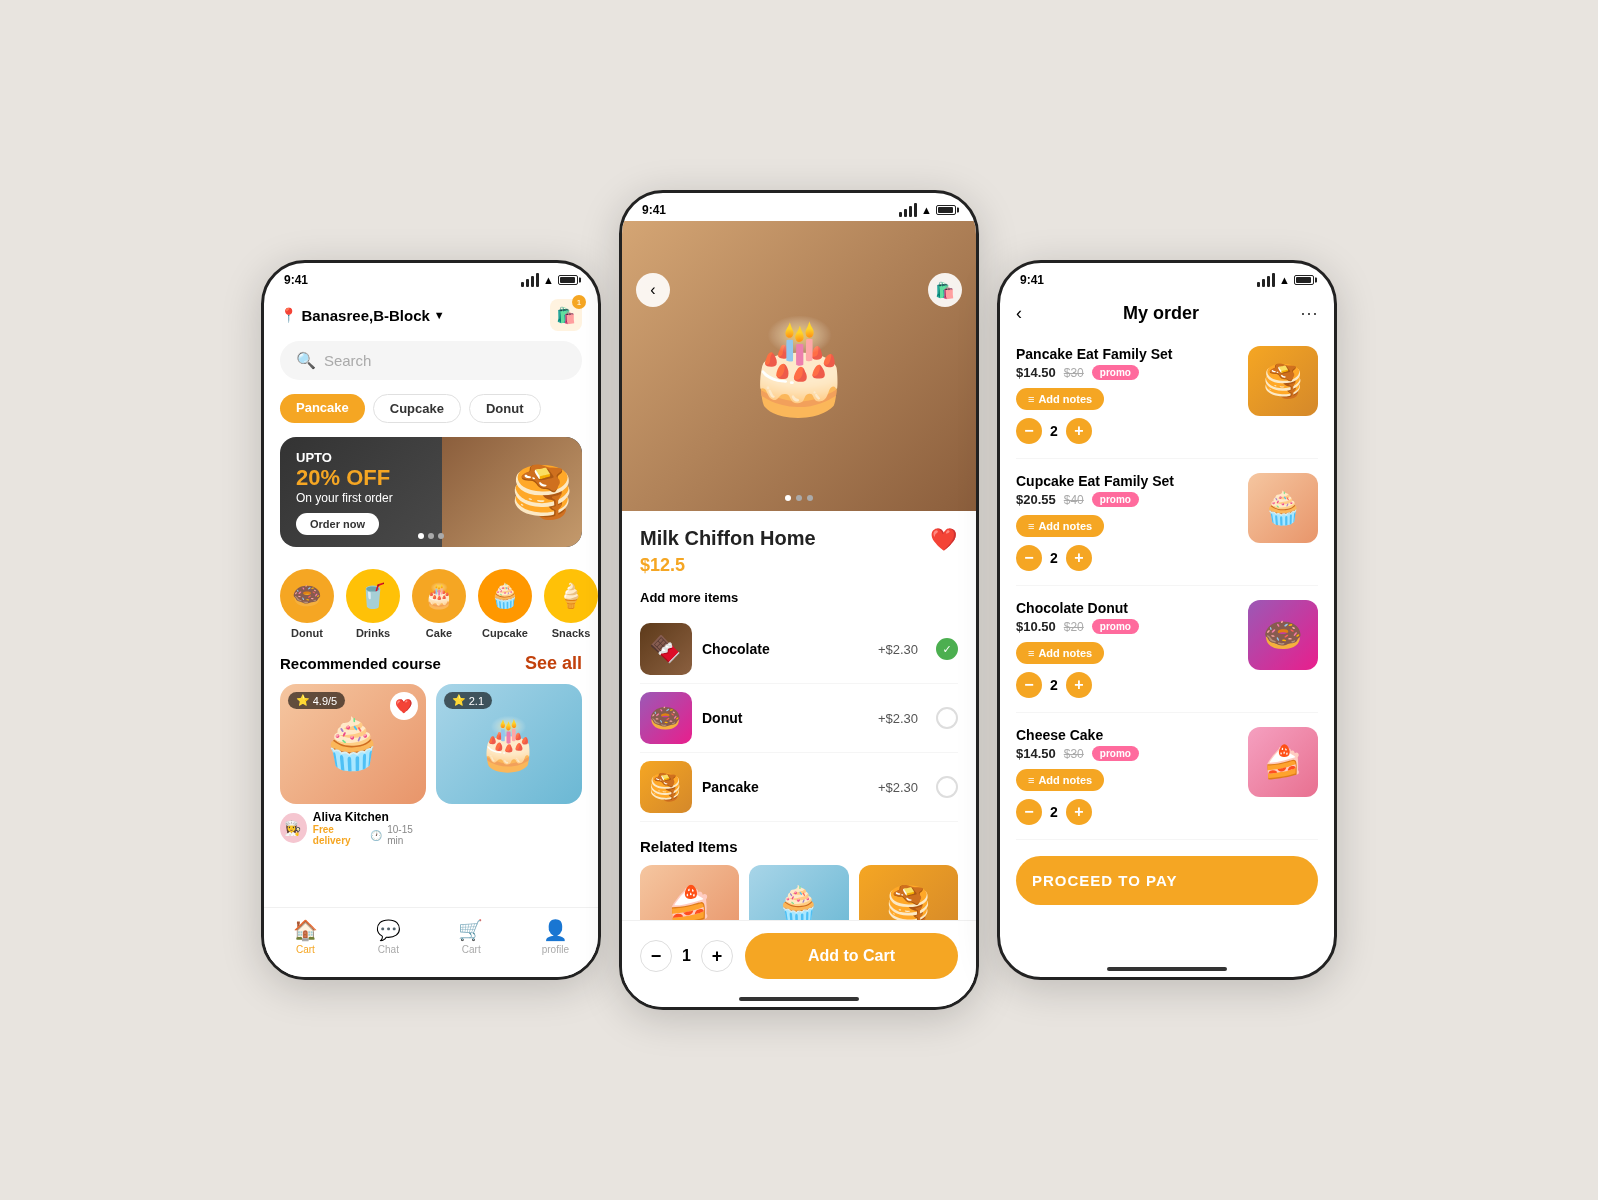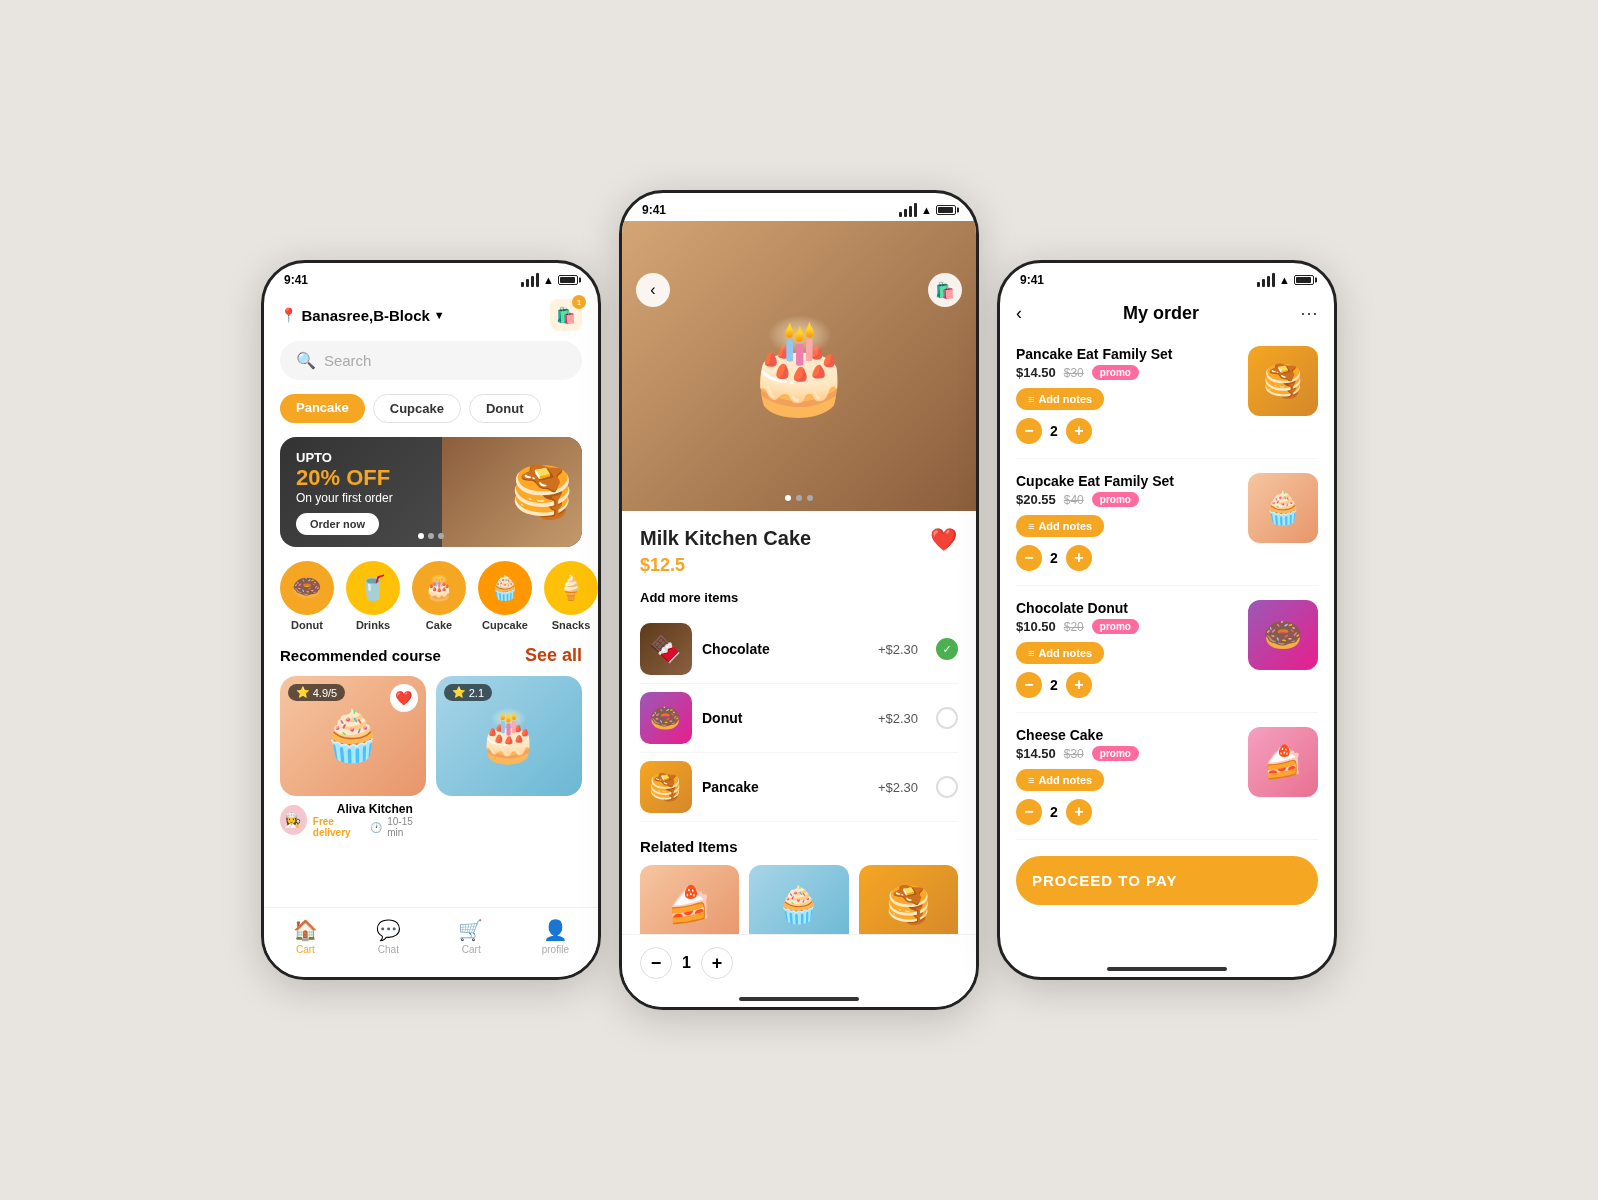--- a/index.html
+++ b/index.html
@@ -88,21 +88,21 @@
     .chip {
       padding: 6px 16px; border-radius: 20px;
       font-size: 13px; font-weight: 600; cursor: pointer;
     }
     .chip-active { background: #F5A623; color: #fff; }
     .chip-inactive { background: #fff; color: #333; border: 1px solid #e0e0e0; }
 
     .promo-banner {
       background: linear-gradient(135deg, #333 0%, #555 100%);
       border-radius: 16px; height: 110px; position: relative;
-      overflow: hidden; margin-bottom: 14px; display: flex; align-items: center;
+      overflow: hidden; margin-bottom: 22px; display: flex; align-items: center;
     }
     .promo-text { padding: 16px; color: #fff; z-index: 2; }
     .promo-upto { font-size: 13px; font-weight: 600; }
     .promo-off { font-size: 22px; font-weight: 800; color: #F5A623; }
     .promo-sub { font-size: 12px; margin-bottom: 8px; }
     .promo-btn {
       background: #fff; color: #333; border-radius: 20px;
       padding: 5px 14px; font-size: 11px; font-weight: 700; display: inline-block; cursor: pointer; text-align: center;
     }
     .promo-img {
@@ -146,21 +146,21 @@
     .heart-btn {
       position: absolute; top: 8px; right: 8px;
       width: 28px; height: 28px; background: #fff; border-radius: 50%;
       display: flex; align-items: center; justify-content: center; font-size: 14px; cursor: pointer;
     }
     .kitchen-info { display: flex; align-items: center; gap: 6px; padding-top: 6px; }
     .kitchen-avatar {
       width: 30px; height: 30px; background: #f5c6d0; border-radius: 50%;
       display: flex; align-items: center; justify-content: center; font-size: 14px;
     }
-    .kitchen-text { font-size: 12px; font-weight: 600; margin-left: 24px; }
+    .kitchen-text { font-size: 12px; font-weight: 600; }
     .kitchen-meta { font-size: 10px; color: #888; display: flex; align-items: center; gap: 4px; }
     .free-delivery { color: #F5A623; font-weight: 600; }
 
     
     .bottom-nav {
       position: absolute; bottom: 0; left: 0; right: 0;
       background: #fff; border-top: 1px solid #f0f0f0;
       display: flex; justify-content: space-around; align-items: center;
       padding: 8px 0 20px; height: 70px;
     }
@@ -483,21 +483,21 @@
       <div class="hero-cart">🛍️</div>
       <div class="hero-dots">
         <div class="dot dot-active"></div>
         <div class="dot"></div>
         <div class="dot"></div>
       </div>
     </div>
 
     <div class="product-detail">
       <div class="product-title-row">
-        <div class="product-name">Milk Kitchen Cake</div>
+        <div class="product-name">Milk Chiffon Home</div>
         <div class="product-heart">❤️</div>
       </div>
       <div class="product-price">$12.5</div>
 
       <div class="section-add">Add more items</div>
 
       <div class="addon-item">
         <div class="addon-img food-bg-choc">🍫</div>
         <span class="addon-name">Chocolate</span>
         <span class="addon-price">+$2.30</span>
@@ -534,20 +534,21 @@
         </div>
       </div>
     </div>
 
     <div class="add-to-cart-bar">
       <div class="qty-ctrl">
         <div class="qty-btn">−</div>
         <span class="qty-num">1</span>
         <div class="qty-btn">+</div>
       </div>
+      <div class="add-cart-btn">Add to Cart</div>
     </div>
 
     <div class="home-indicator"></div>
   </div>
 
   <div class="phone phone-right">
 
     <div class="status-bar">
       <span>9:41</span>
       <div class="status-icons">

